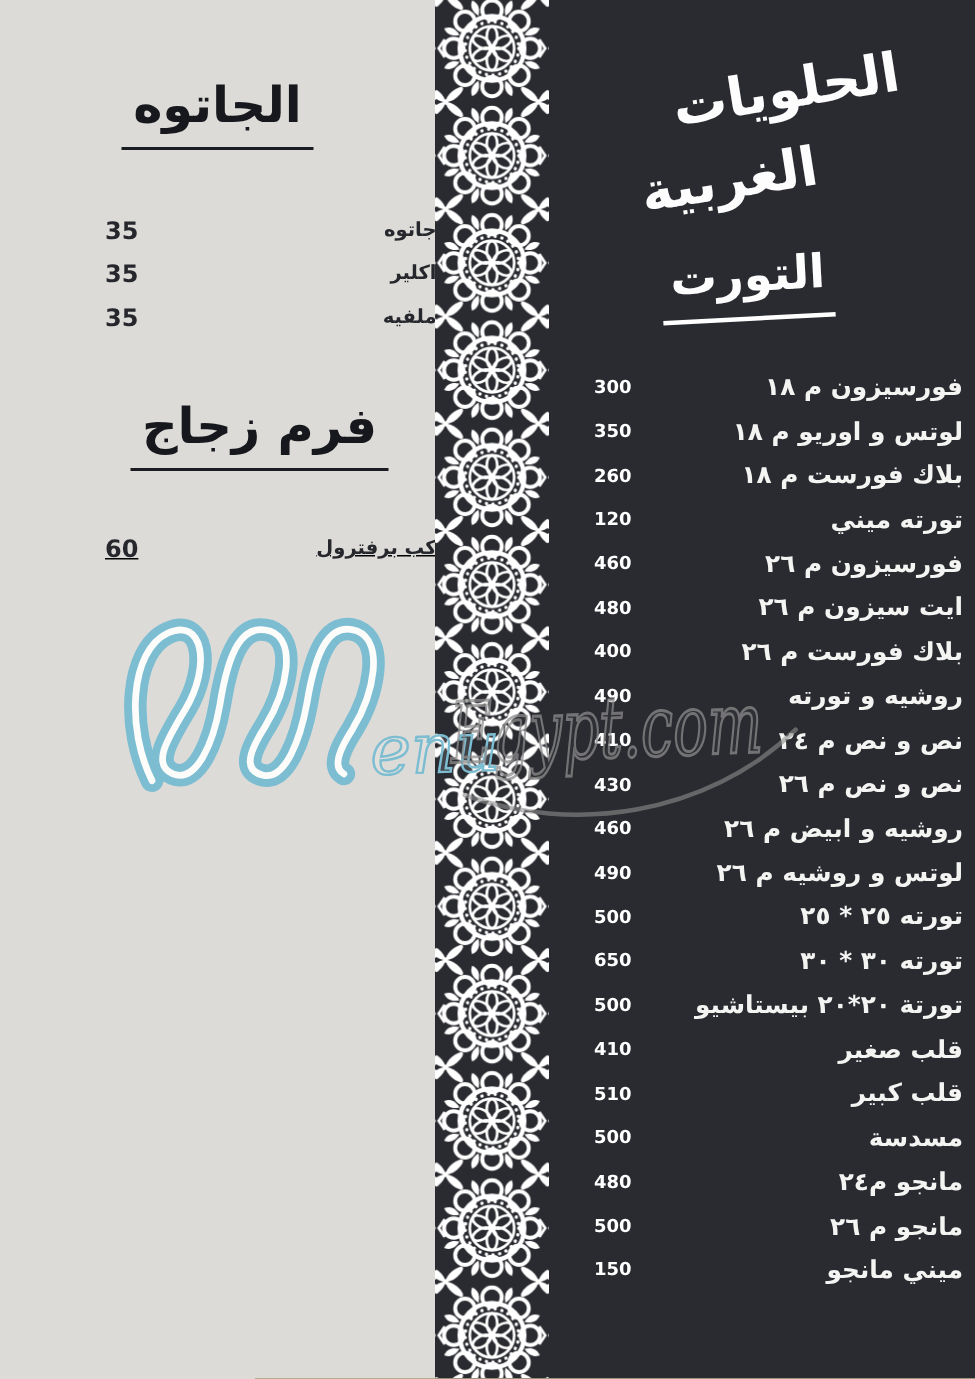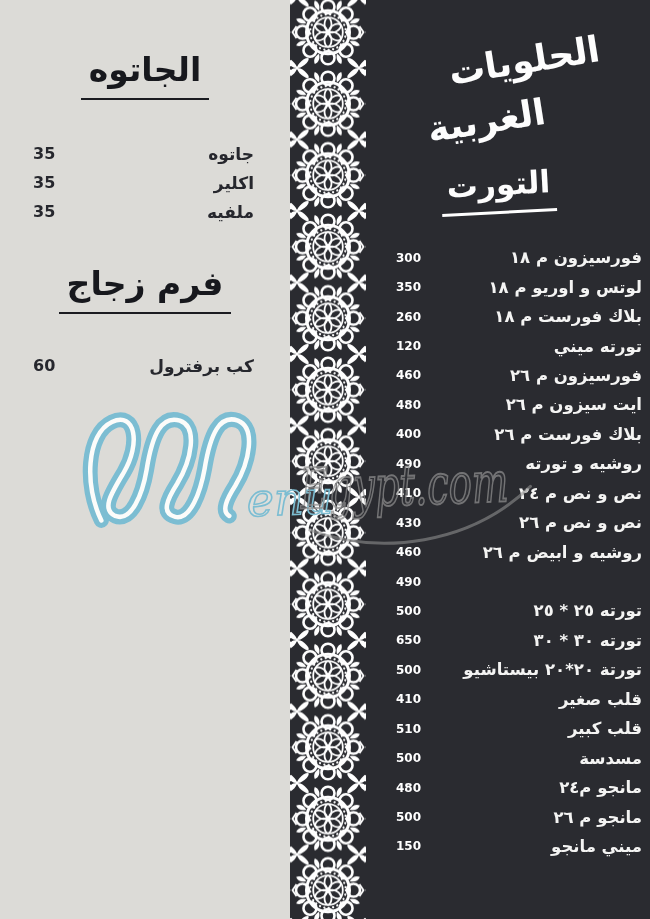--- a/index.html
+++ b/index.html
@@ -5,27 +5,27 @@
   html,body{margin:0;padding:0;}
   .stage{
     position:relative;width:650px;height:919px;overflow:hidden;
     background:#fde047;font-family:"DejaVu Sans",sans-serif;
   }
   
   .left-panel{position:absolute;left:0;top:0;width:290px;height:100%;background:#dcdbd7;}
   .lp-title{position:absolute;width:290px;text-align:center;color:#17181d;font-weight:bold;font-size:33px;}
   .lp-title .underlined{display:inline-block;border-bottom:2px solid #1b1c21;padding:0 8px 9px;}
   .lp-title.t1{top:50px;}
-  .lp-title.t2{top:264px;}
-  .lp-list{position:absolute;left:0;width:290px;}
+  .lp-title.t2{top:264px;padding-left:28px;}
+  .lp-list{position:absolute;left:0;width:290px;padding-left:37px;}
   .lp-list.l1{top:139px;}
-  .lp-list.l2{top:351px;}
+  .lp-list.l2{top:351px;text-decoration:underline;}
   .lp-row{display:flex;justify-content:space-between;align-items:center;height:29px;padding:0 36px 0 33px;}
   .lp-price{color:#26272d;font-weight:bold;font-size:16px;}
-  .lp-name{color:#26272d;font-weight:bold;font-size:17px;direction:rtl;}
+  .lp-name{color:#26272d;font-weight:bold;font-size:13px;direction:rtl;}
   
   .dark-panel{position:absolute;left:290px;top:0;right:0;height:100%;background:#2a2b30;}
   .strip-svg{position:absolute;left:0;top:0;}
   .rp-title{position:absolute;color:#fdfdfd;font-weight:bold;direction:rtl;white-space:nowrap;}
   .rp-t1{top:40px;right:50px;font-size:36px;transform:rotate(-9deg);}
   .rp-t2{top:100px;right:104px;font-size:36px;transform:rotate(-9deg);}
   .rp-sub{top:166px;right:94px;font-size:31px;border-bottom:3px solid #fff;padding:0 6px 9px;transform:rotate(-3deg);}
   .rp-list{position:absolute;left:76px;right:0;top:243px;}
   .rp-row{display:flex;justify-content:space-between;align-items:center;height:29.45px;padding:0 8px 0 30px;}
   .rp-price{color:#ffffff;font-weight:bold;font-size:12px;min-width:42px;text-align:left;}
@@ -181,20 +181,21 @@
           <span class="rp-name">نص و نص م ٢٦</span>
         </div>
 
         <div class="rp-row">
           <span class="rp-price">460</span>
           <span class="rp-name">روشيه و ابيض م ٢٦</span>
         </div>
 
         <div class="rp-row">
           <span class="rp-price">490</span>
+          <span class="rp-name">لوتس و روشيه م ٢٦</span>
         </div>
 
         <div class="rp-row">
           <span class="rp-price">500</span>
           <span class="rp-name">تورته ٢٥ * ٢٥</span>
         </div>
 
         <div class="rp-row">
           <span class="rp-price">650</span>
           <span class="rp-name">تورته ٣٠ * ٣٠</span>

